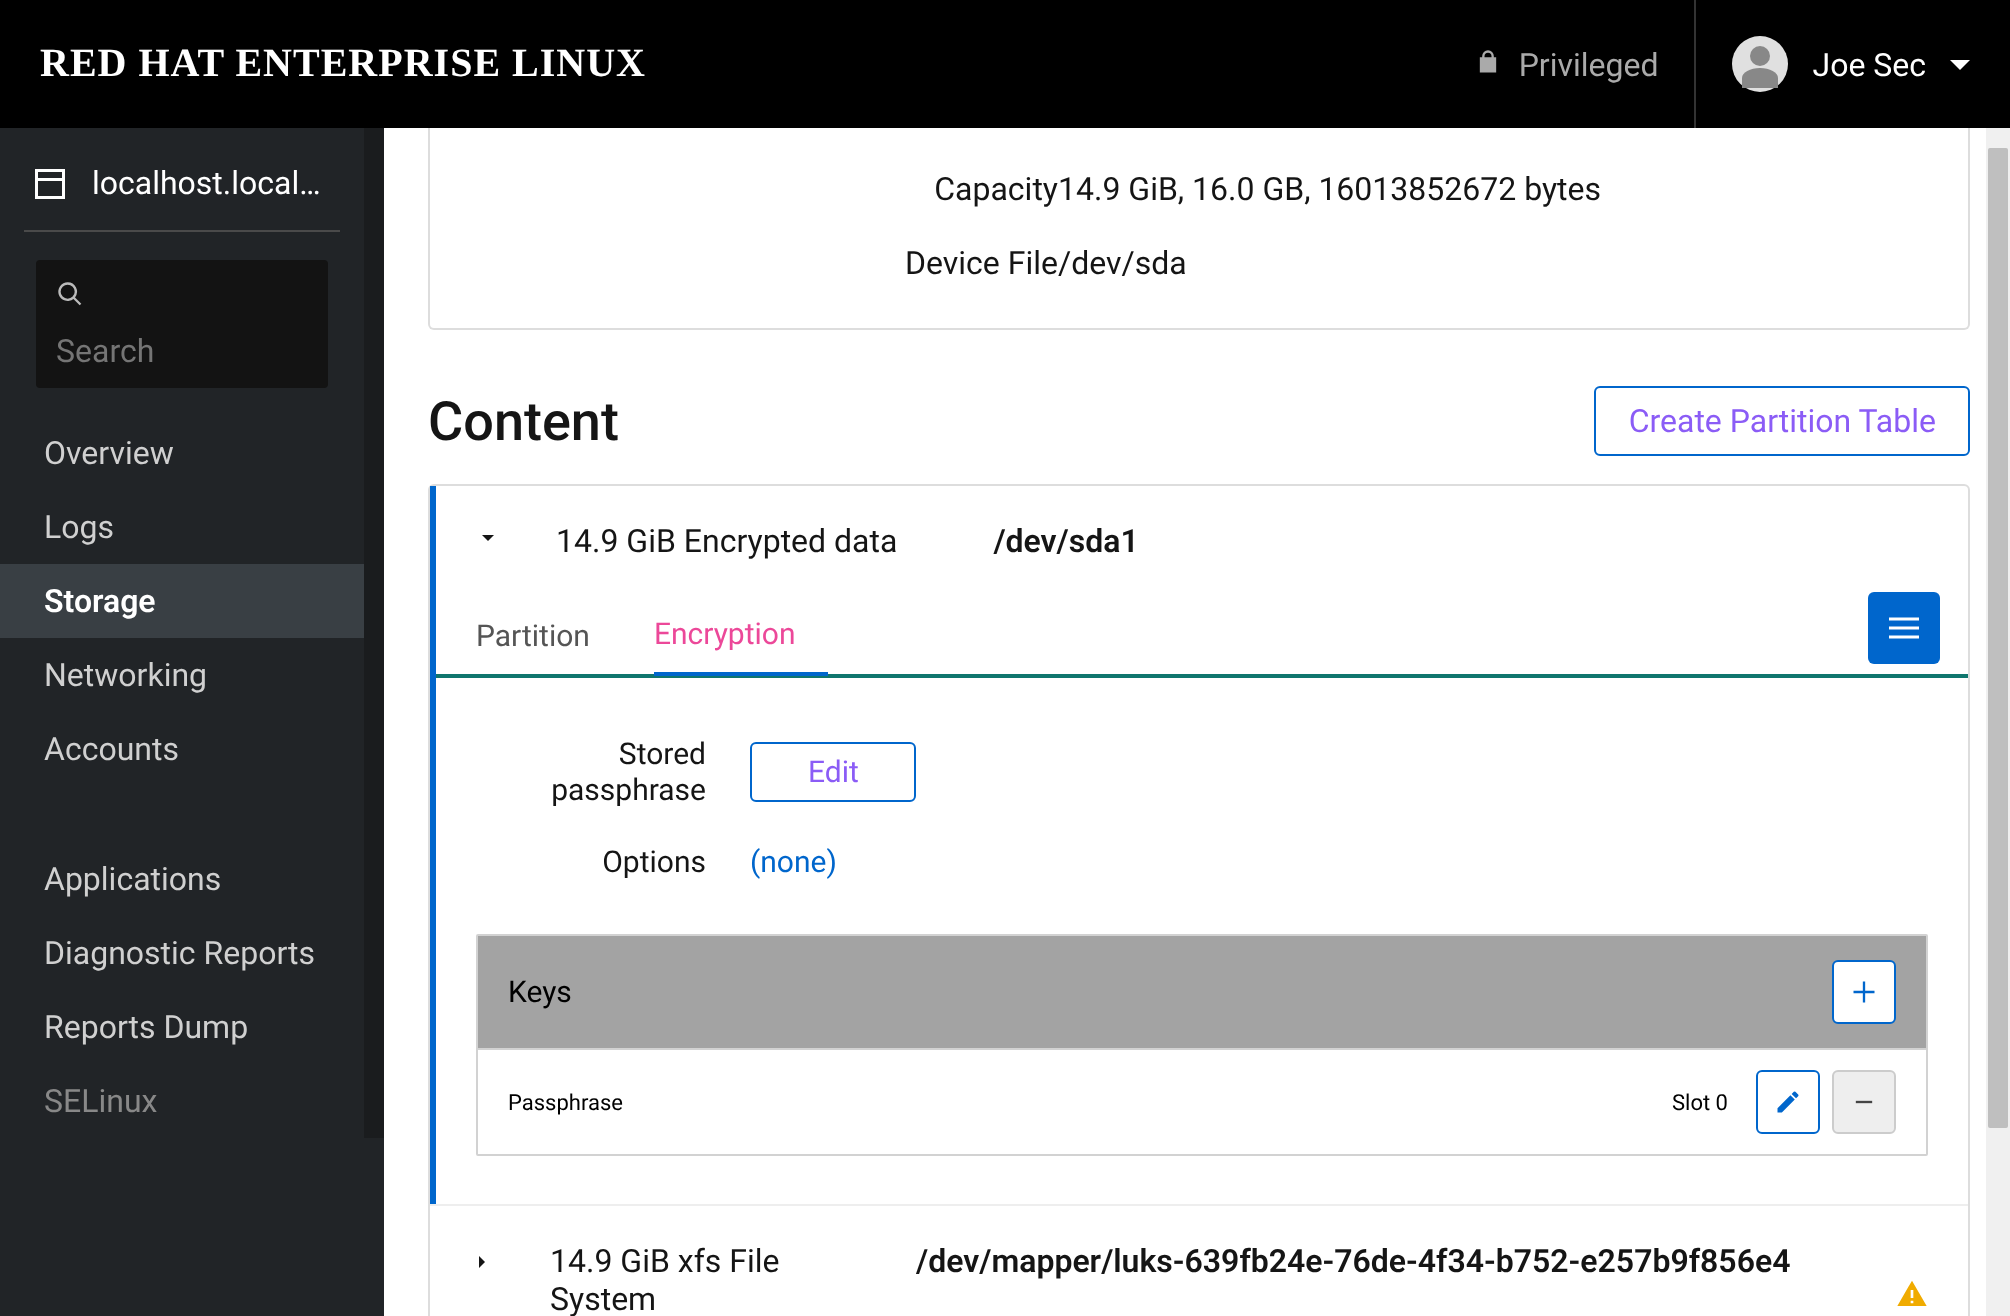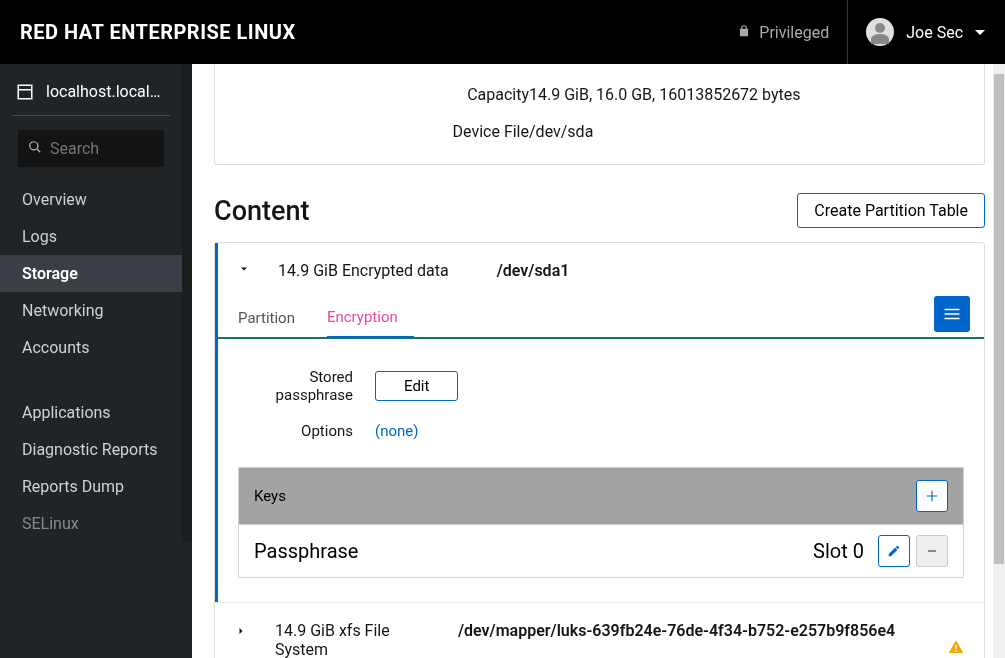--- a/index.html
+++ b/index.html
@@ -20,20 +20,21 @@
       display: flex;
       align-items: center;
       justify-content: space-between;
       padding: 0 20px;
       color: #fff;
     }
     .header-title {
       font-size: 20px;
       font-weight: 700;
       letter-spacing: 0.5px;
+      font-family: Liberation Serif, serif;
     }
     .header-right {
       display: flex;
       align-items: center;
       gap: 0;
     }
     .privileged {
       display: flex;
       align-items: center;
       gap: 8px;
@@ -123,20 +124,21 @@
       background: #4a4a4a;
       margin: 0 12px 14px 12px;
     }
     .search-box {
       margin: 0 18px 14px 18px;
       background: #131313;
       border-radius: 2px;
       display: flex;
       padding: 9px 10px;
       gap: 8px;
+      flex-direction: column;
     }
     .search-box svg {
       width: 14px;
       height: 14px;
       fill: #bbb;
     }
     .search-box input {
       background: transparent;
       border: none;
       outline: none;
@@ -220,21 +222,21 @@
       margin-bottom: 14px;
       margin-right: 4px;
     }
     .content-title {
       font-size: 27px;
       font-weight: 500;
       color: #151515;
     }
     .btn-outline-primary {
       border: 1px solid #06c;
-      color: #000000;
+      color: #8b5cf6;
       background: #fff;
       padding: 7px 16px;
       font-size: 16px;
       border-radius: 3px;
       cursor: pointer;
     }
     .btn-outline-primary.small {
       padding: 5px 28px;
       font-size: 15px;
     }
@@ -351,21 +353,21 @@
     }
     .icon-btn.plain {
       border: 1px solid #ccc;
       background: #eee;
       color: #444;
     }
     .keys-row {
       display: flex;
       align-items: center;
       padding: 10px 15px;
-      font-size: 20px;
+      font-size: 11px;
       text-align: right;
     }
     .keys-row .slot {
       margin-left: auto;
       margin-right: 14px;
     }
     .keys-row .actions {
       display: flex;
       gap: 6px;
     }

